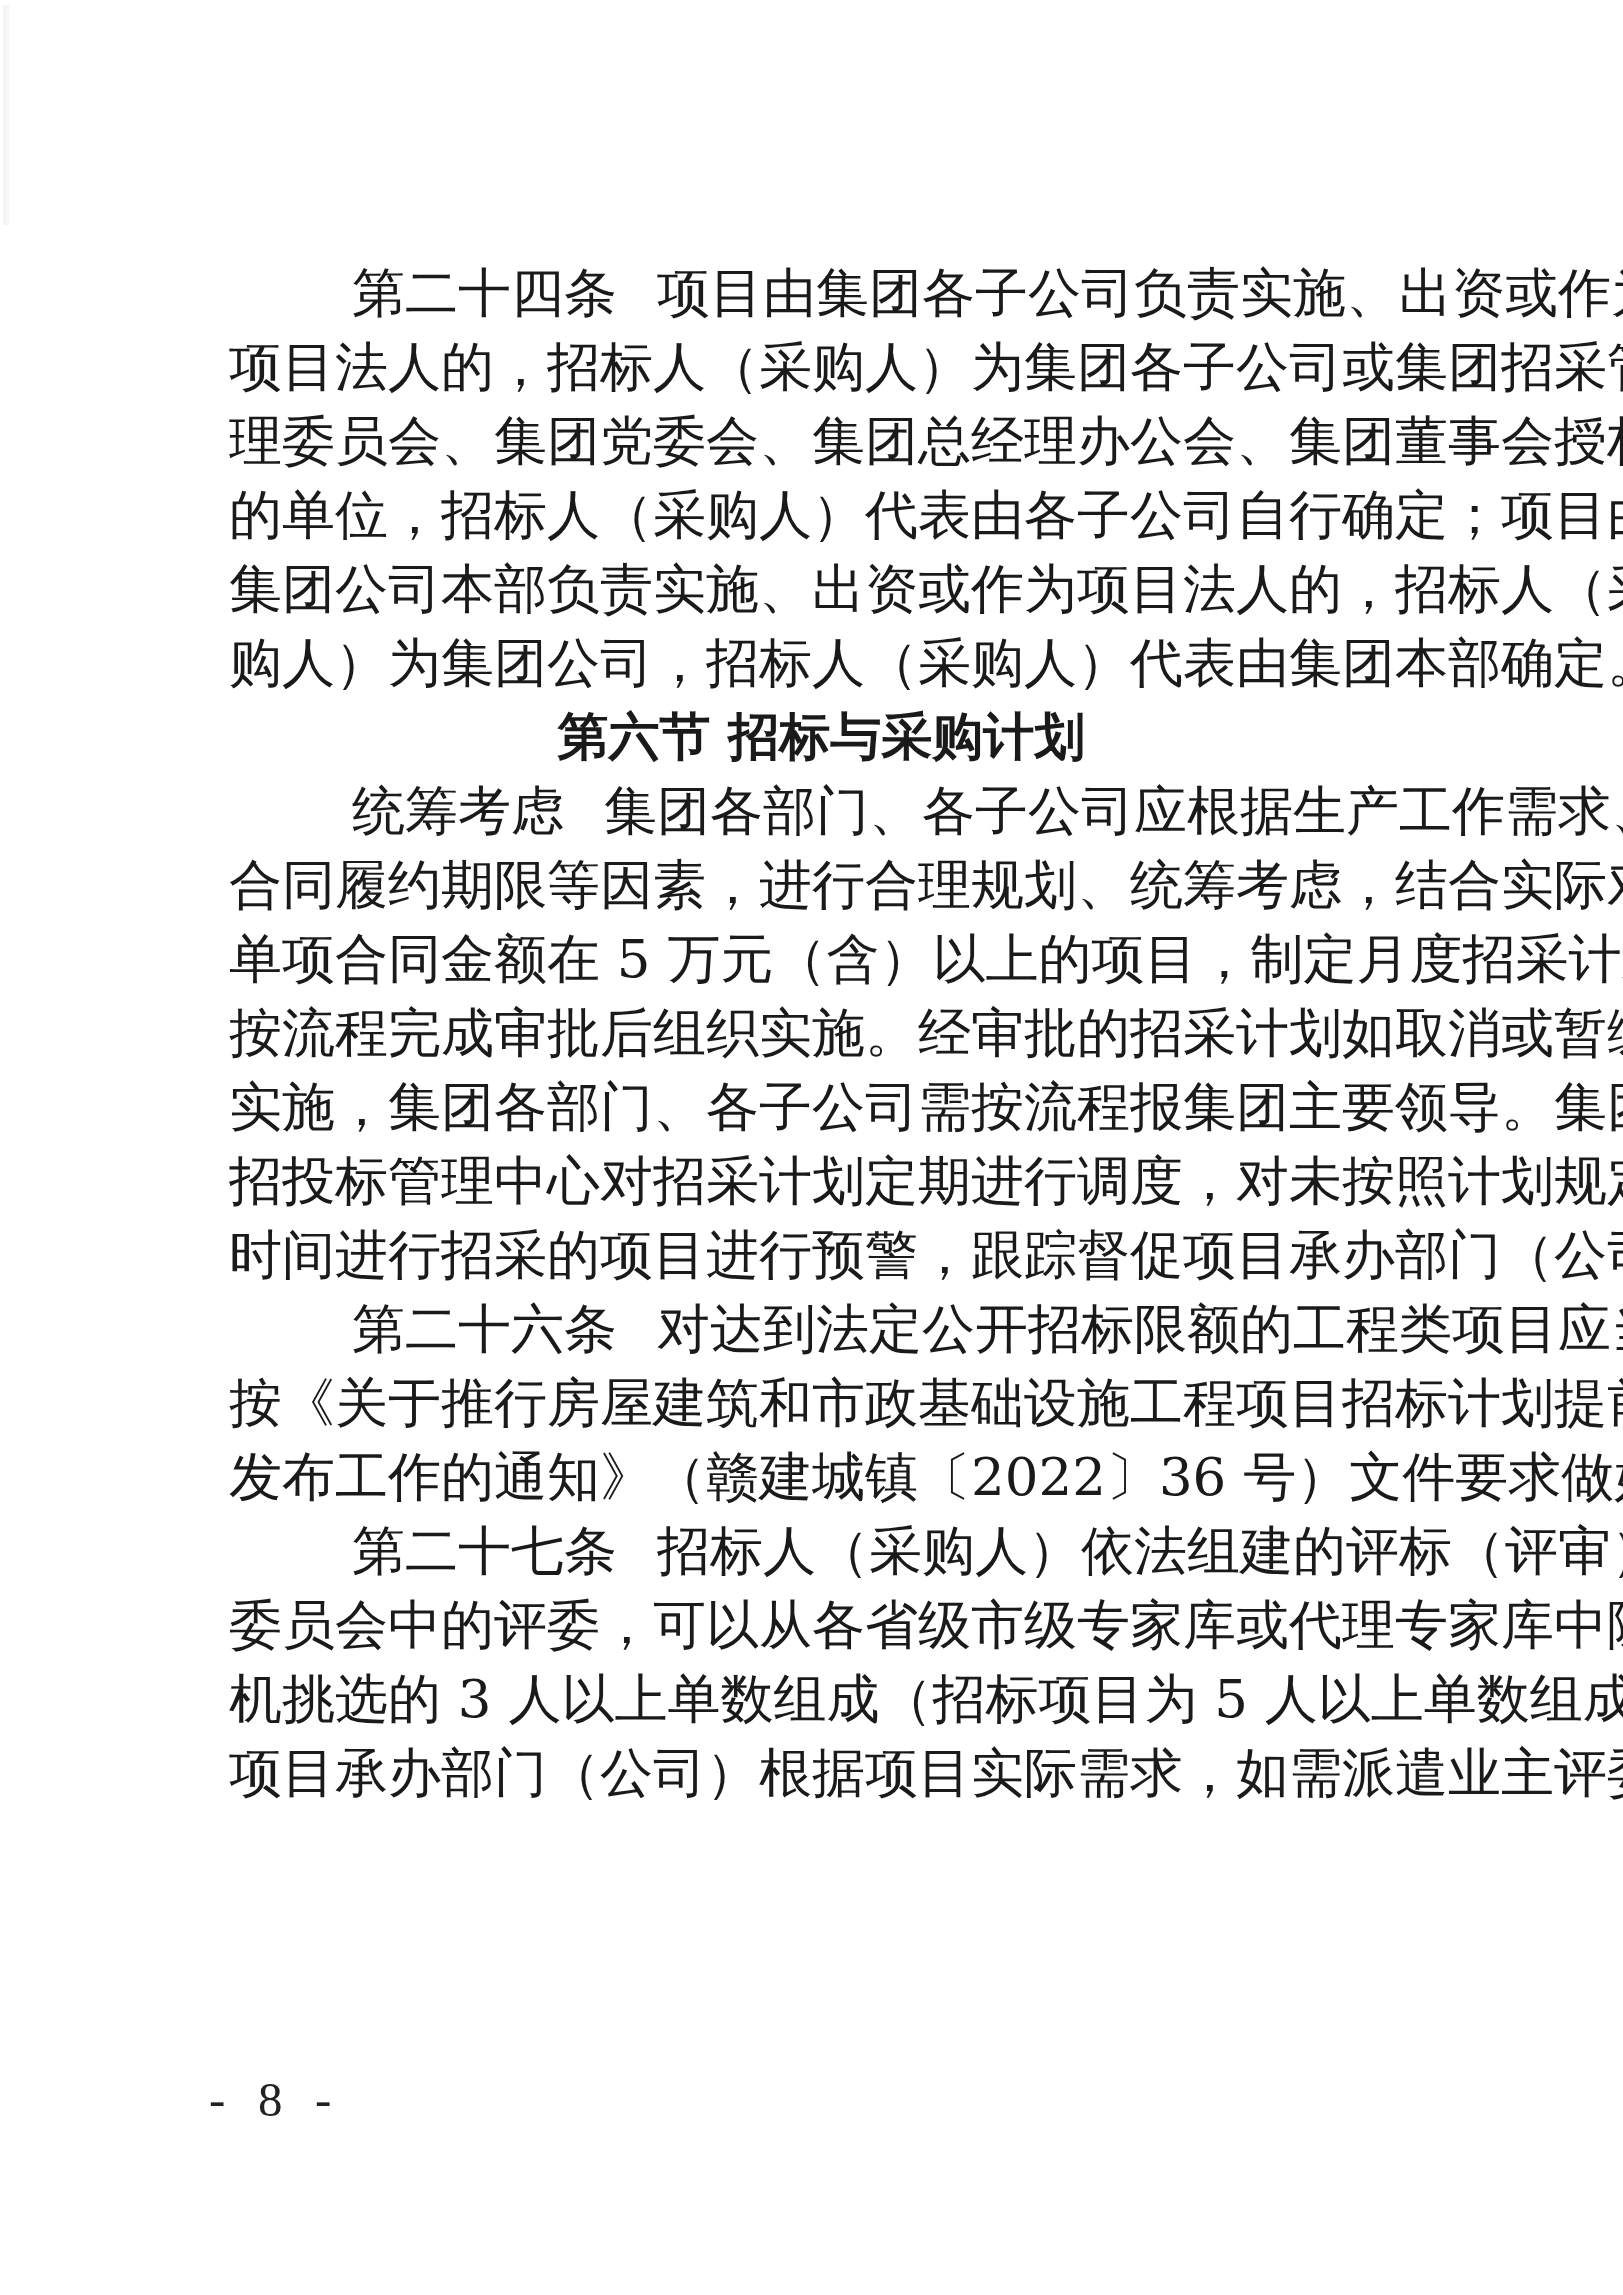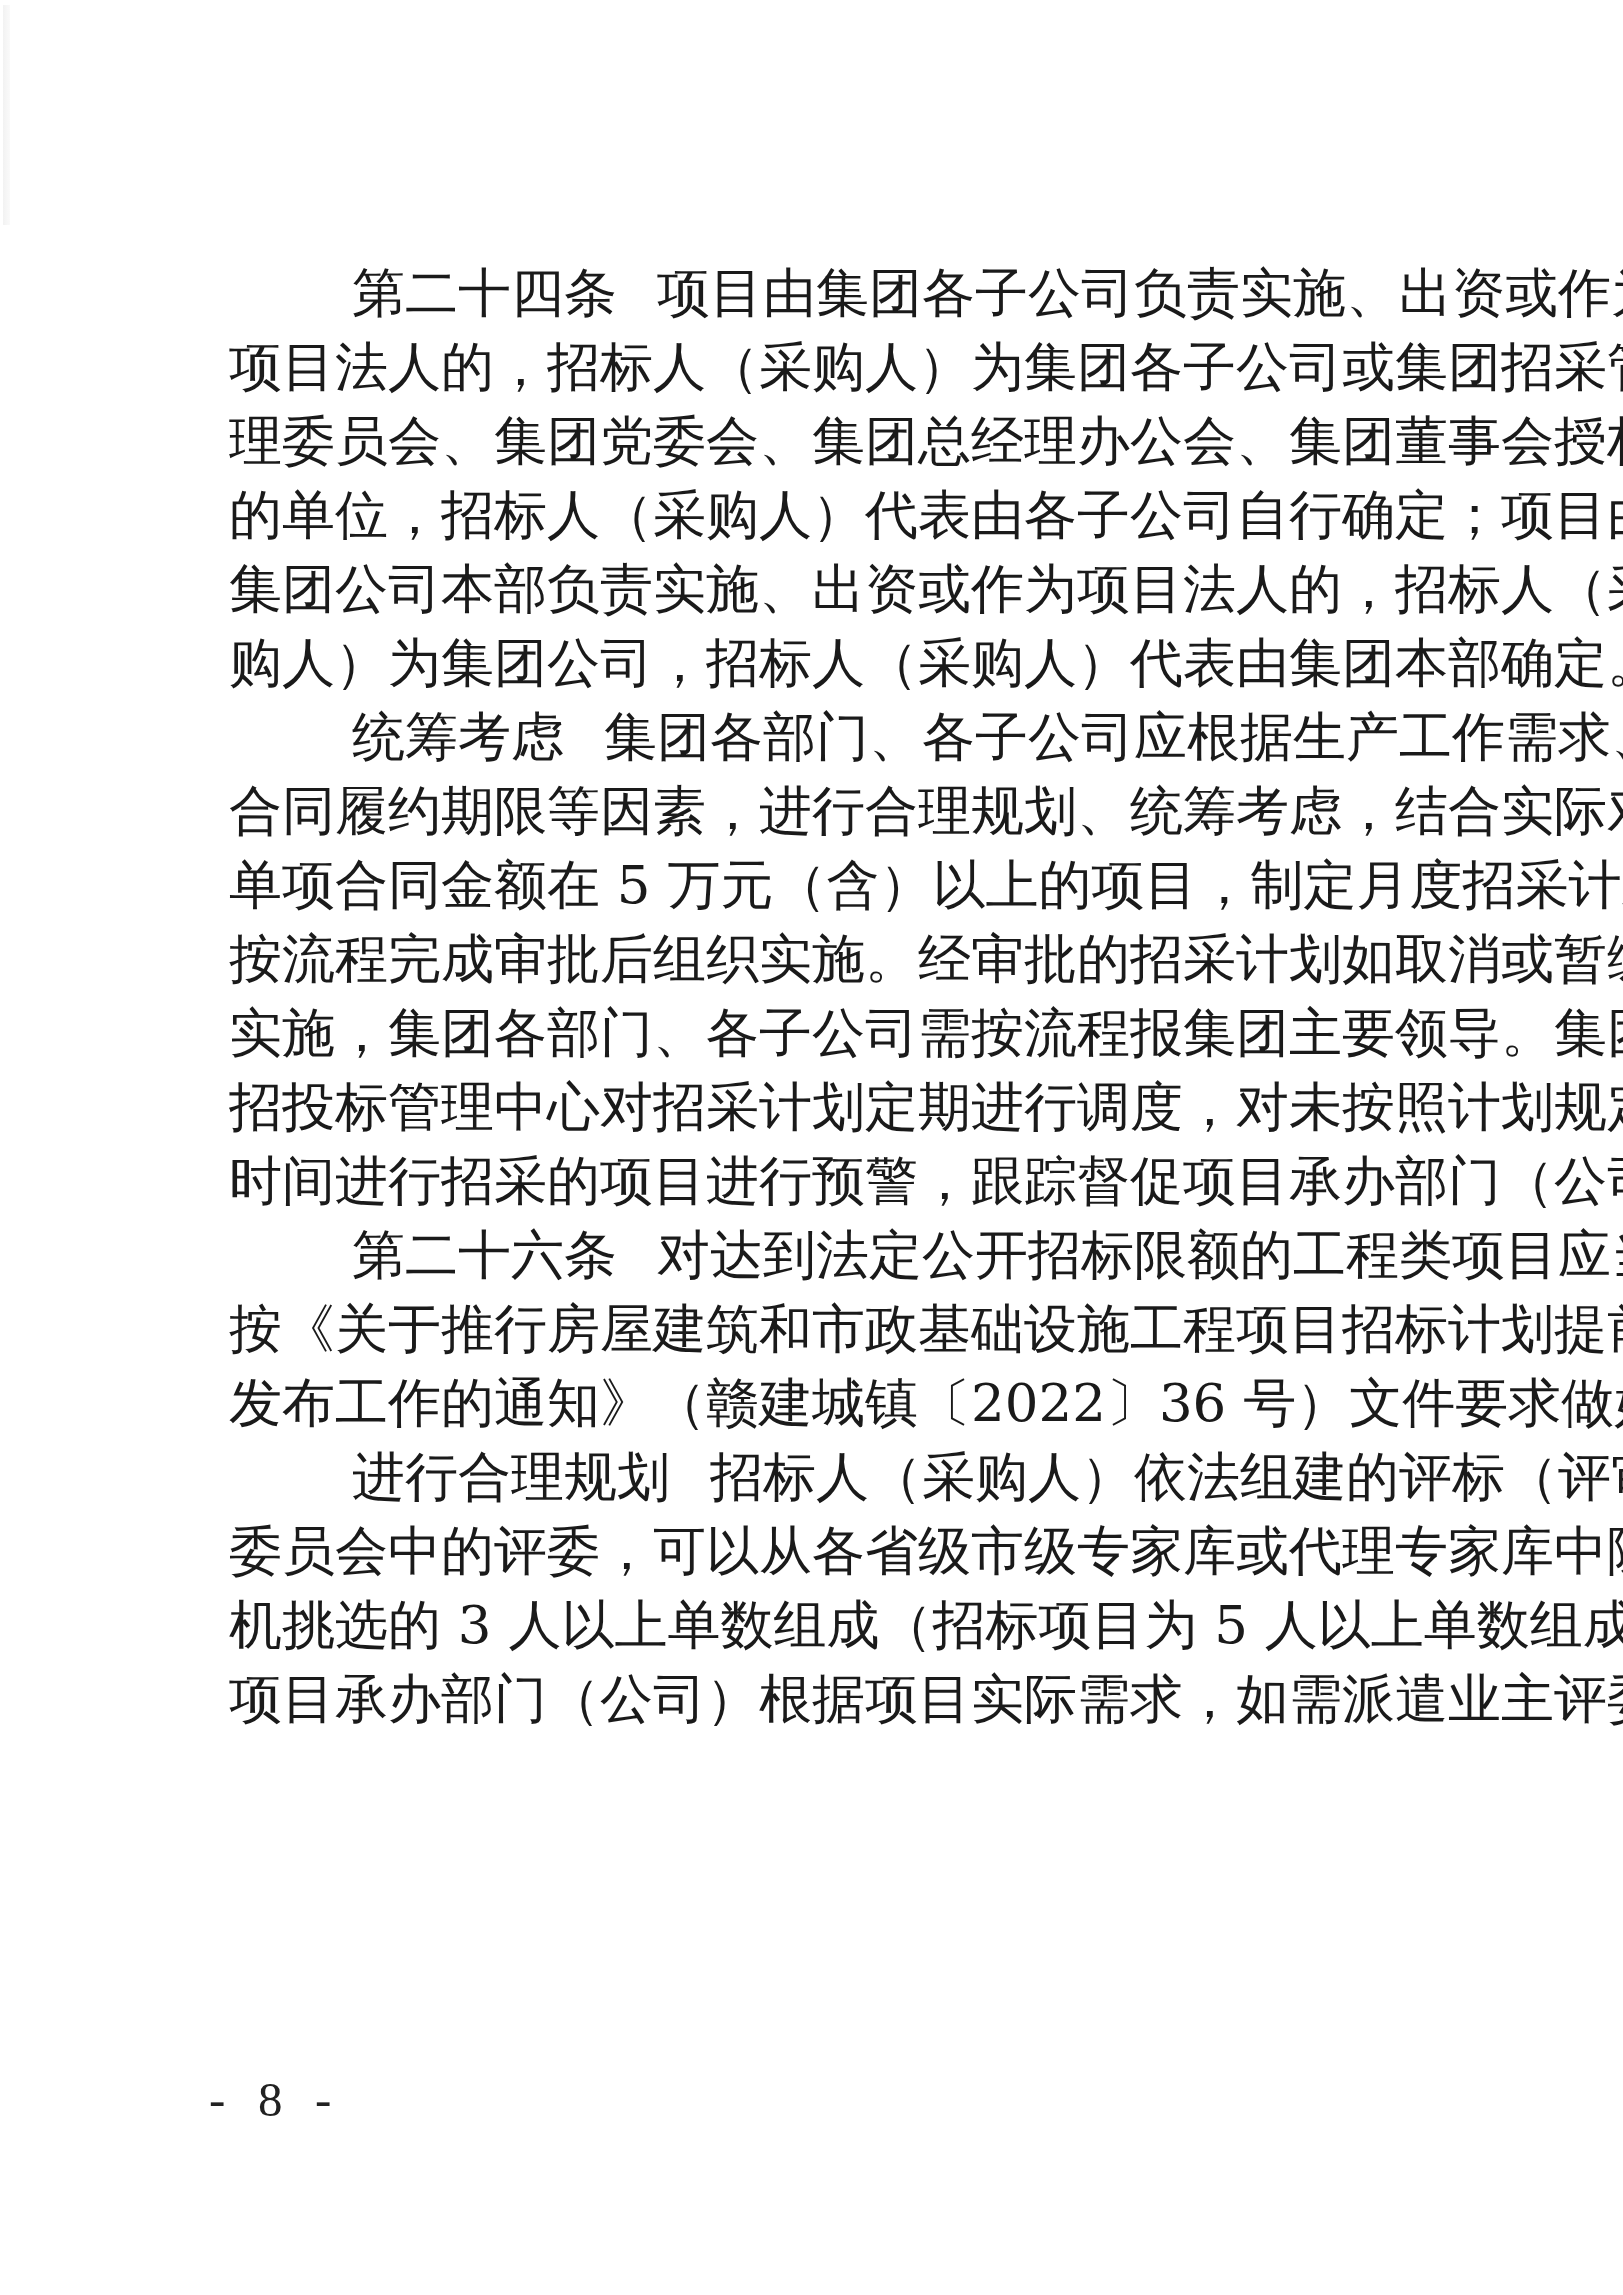--- a/index.html
+++ b/index.html
@@ -77,40 +77,41 @@
 
   <div class="line indent">
     <span class="art-label">第二十四条</span><span>项目由集团各子公司负责实施、出资或作为</span>
   </div>
   <div class="line">项目法人的，招标人（采购人）为集团各子公司或集团招采管</div>
   <div class="line">理委员会、集团党委会、集团总经理办公会、集团董事会授权</div>
   <div class="line">的单位，招标人（采购人）代表由各子公司自行确定；项目由</div>
   <div class="line">集团公司本部负责实施、出资或作为项目法人的，招标人（采</div>
   <div class="line last">购人）为集团公司，招标人（采购人）代表由集团本部确定。</div>
 
+  <div class="section-heading">第六节  招标与采购计划</div>
 
   <div class="line indent">
     <span class="art-label">统筹考虑</span><span>集团各部门、各子公司应根据生产工作需求、</span>
   </div>
   <div class="line">合同履约期限等因素，进行合理规划、统筹考虑，结合实际对</div>
   <div class="line">单项合同金额在 5 万元（含）以上的项目，制定月度招采计划，</div>
   <div class="line">按流程完成审批后组织实施。经审批的招采计划如取消或暂缓</div>
   <div class="line">实施，集团各部门、各子公司需按流程报集团主要领导。集团</div>
   <div class="line">招投标管理中心对招采计划定期进行调度，对未按照计划规定</div>
   <div class="line">时间进行招采的项目进行预警，跟踪督促项目承办部门（公司）</div>
 
   <div class="line indent">
     <span class="art-label">第二十六条</span><span>对达到法定公开招标限额的工程类项目应当</span>
   </div>
   <div class="line">按《关于推行房屋建筑和市政基础设施工程项目招标计划提前</div>
   <div class="line">发布工作的通知》（赣建城镇〔2022〕36 号）文件要求做好相</div>
 
 
   <div class="line indent">
-    <span class="art-label">进行合理规划</span><span>招标人（采购人）依法组建的评标（评审）</span>
+    <span class="art-label">第二十七条</span><span>招标人（采购人）依法组建的评标（评审）</span>
   </div>
   <div class="line">委员会中的评委，可以从各省级市级专家库或代理专家库中随</div>
   <div class="line">机挑选的 3 人以上单数组成（招标项目为 5 人以上单数组成）。</div>
   <div class="line">项目承办部门（公司）根据项目实际需求，如需派遣业主评委</div>
 
 </div>
 
 <div class="page-number">- 8 -</div>
 
 

